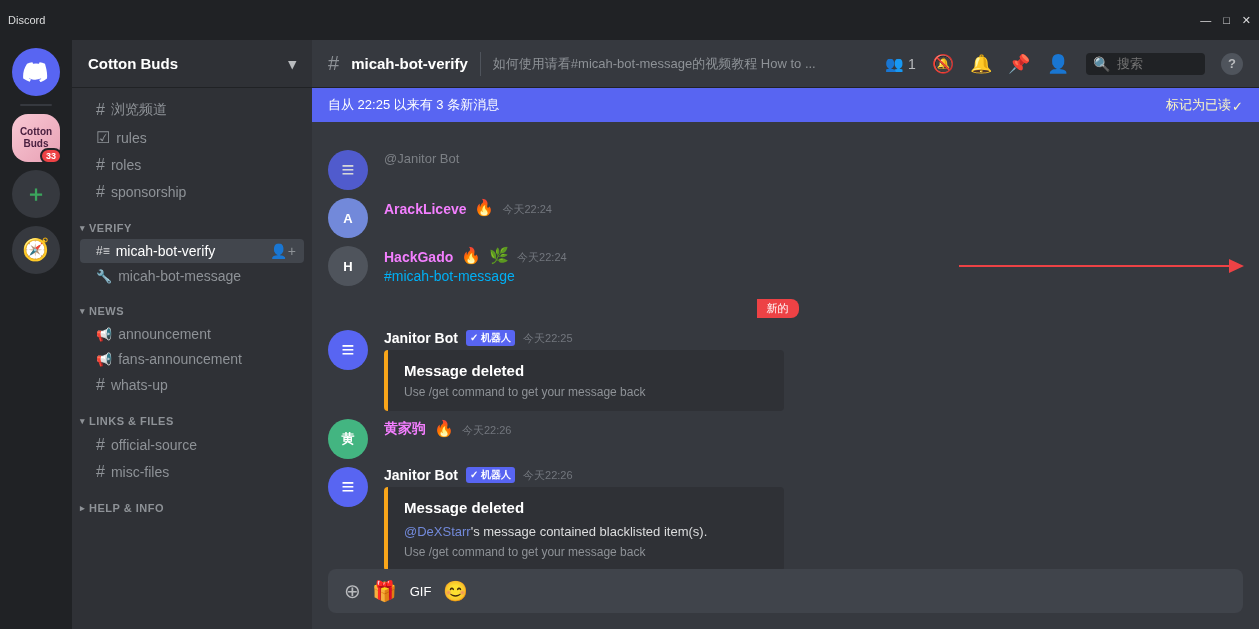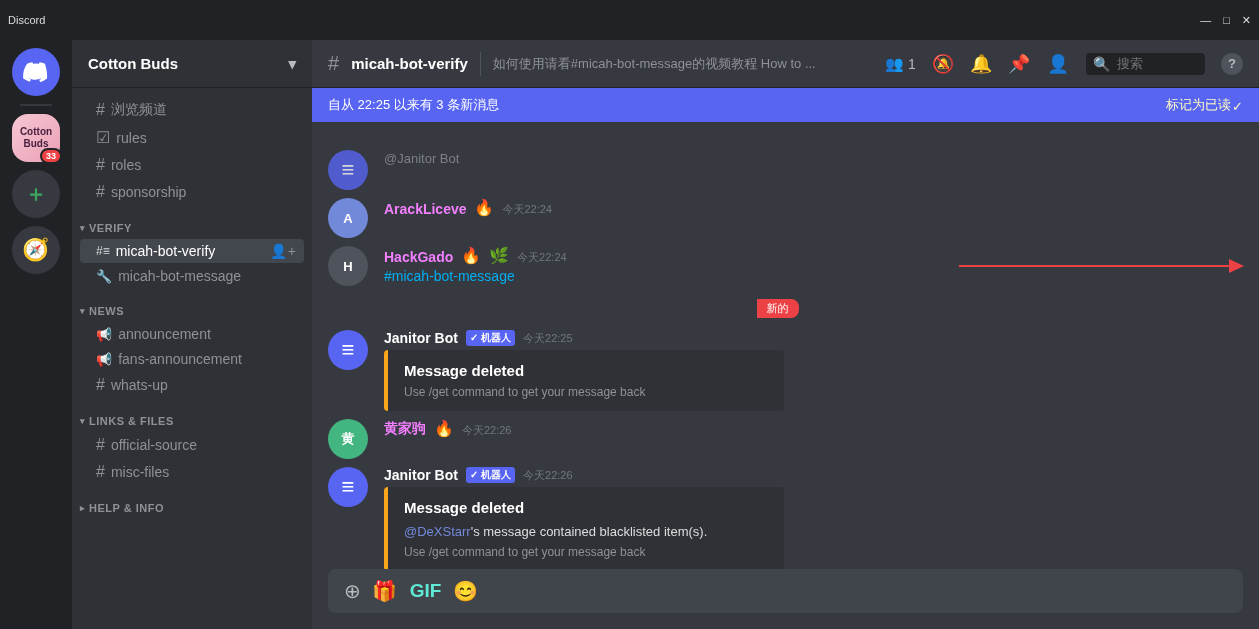--- a/index.html
+++ b/index.html
@@ -594,18 +594,18 @@
           </div>
         </div>
       </div>
 
     </div>
 
     <div class="input-area">
       <div class="message-input-box">
         <span class="input-icon">⊕</span>
         <span class="input-icon">🎁</span>
-        <span class="input-icon" style="font-size:19px;font-weight:bold;color:#5eead4;">GIF</span>
+        <span class="input-icon" style="font-size:13px;font-weight:normal;color:#ffffff;">GIF</span>
         <span class="input-icon">😊</span>
       </div>
     </div>
   </div>
 </div>
 
 </body></html>

